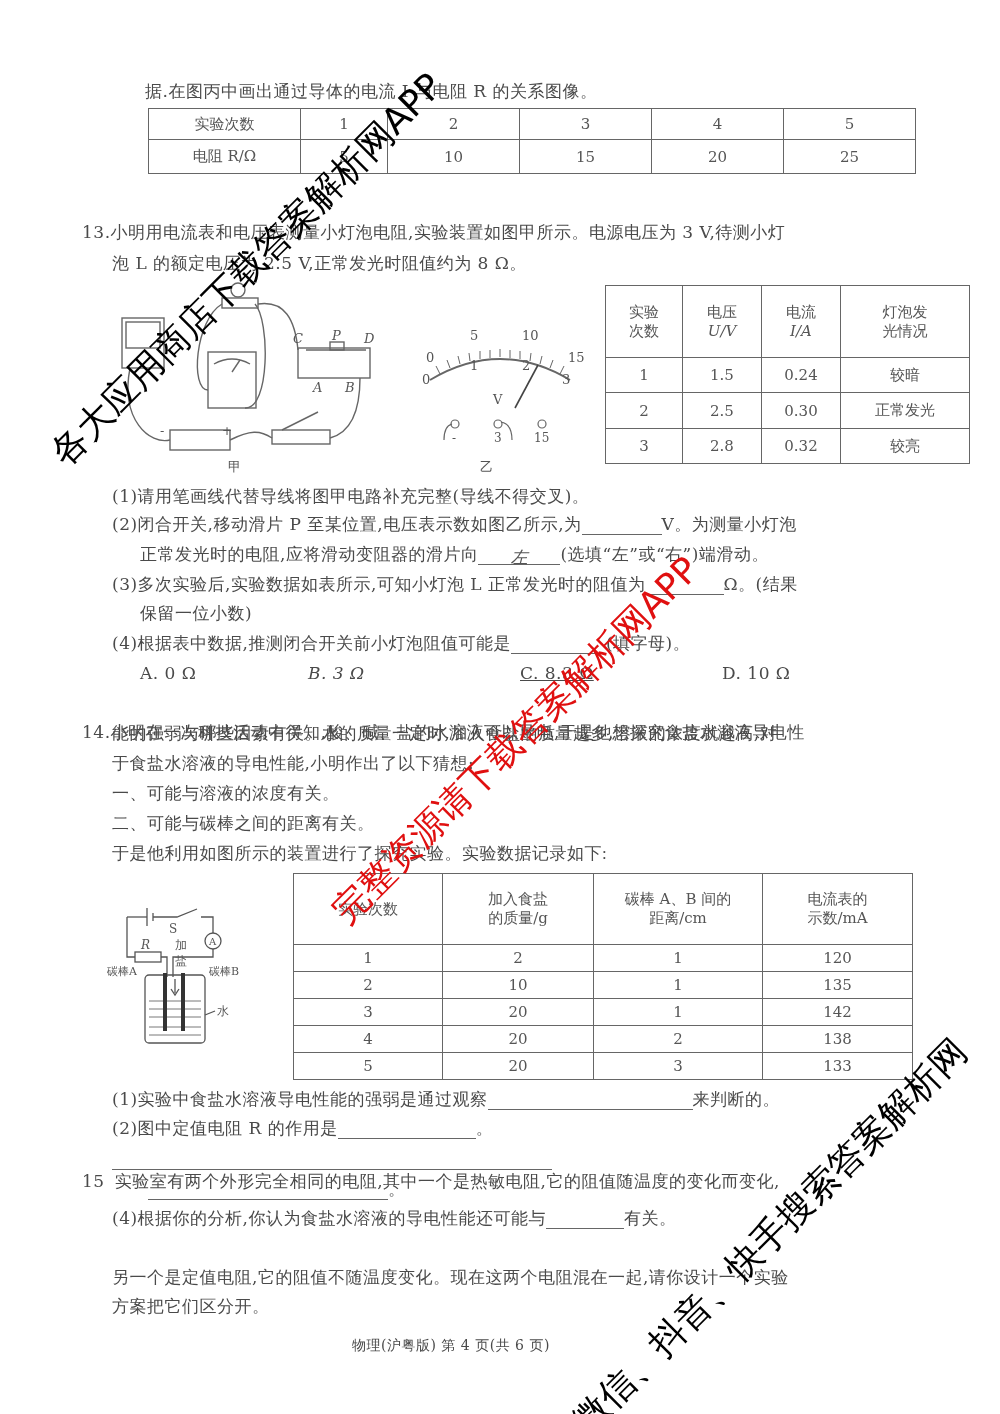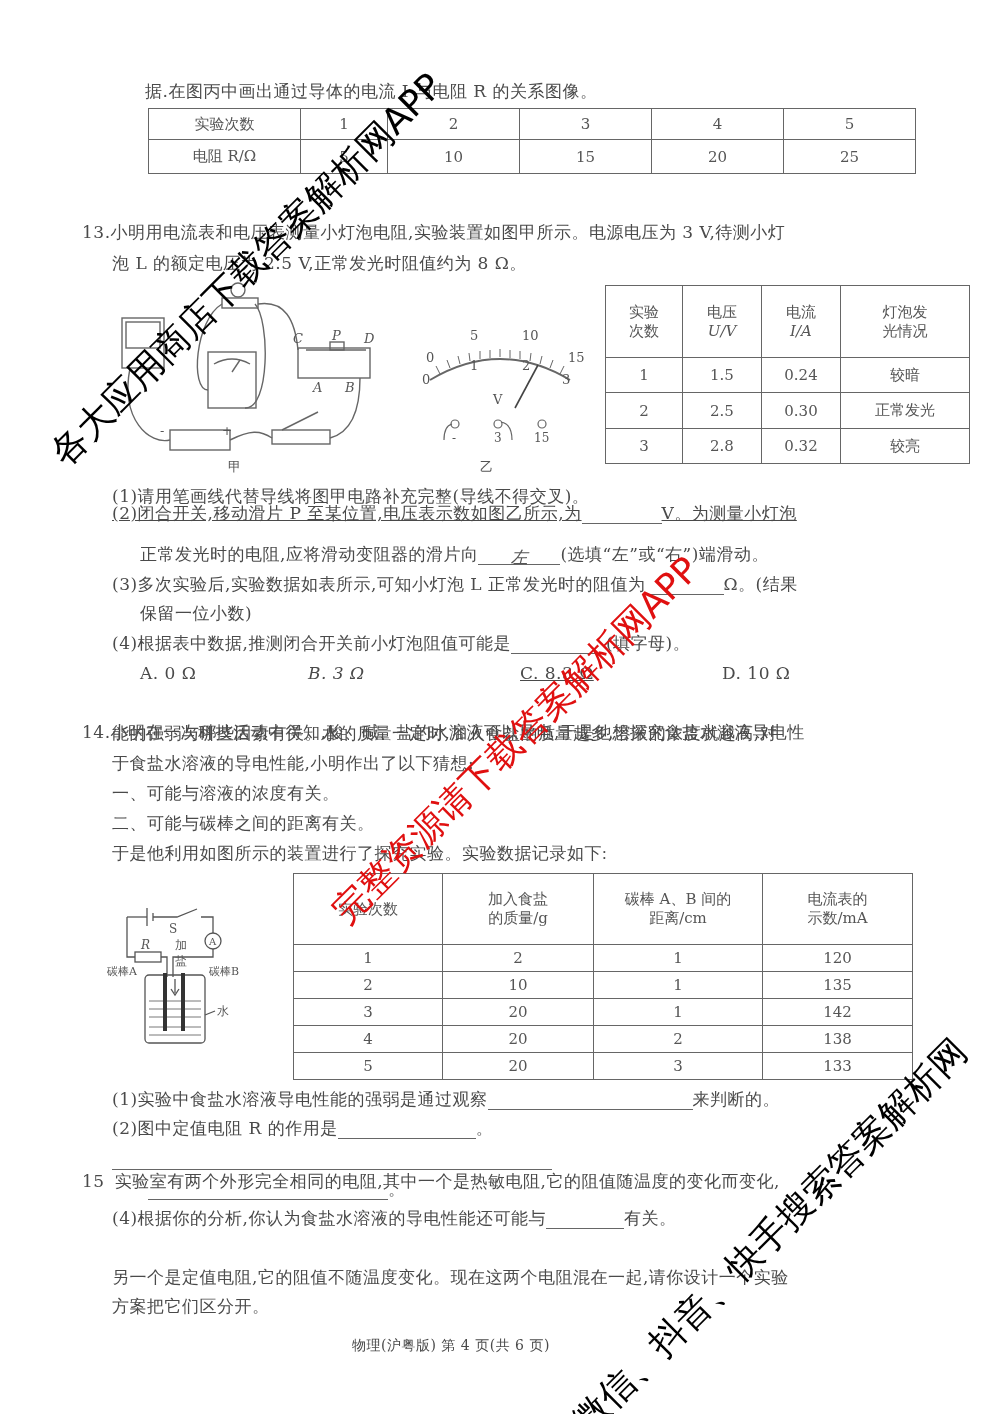--- a/index.html
+++ b/index.html
@@ -168,21 +168,21 @@
   <tr style="height:35px;">
     <td>3</td>
     <td>2.8</td>
     <td>0.32</td>
     <td>较亮</td>
   </tr>
 </tbody>
   </table>
 
 <div class="line" style="left:112px; top:485px;">(1)请用笔画线代替导线将图甲电路补充完整(导线不得交叉)。</div>
-<div class="line" style="left:112px; top:502px;text-decoration:underline;">
+<div class="line" style="left:112px; top:513px;">
   <span>(2)闭合开关,移动滑片 P 至某位置,电压表示数如图乙所示,为</span><span class="blank" style="width:80px;"></span><span>V。为测量小灯泡</span>
 </div>
 <div class="line" style="left:140px; top:543px;">
   <span>正常发光时的电阻,应将滑动变阻器的滑片向</span><span class="blank" style="width:82px; text-align:center;"><span style="font-family:'DejaVu Sans',sans-serif; font-style:italic; color:#555;">左</span></span><span>(选填“左”或“右”)端滑动。</span>
 </div>
 <div class="line" style="left:112px; top:573px;">
   <span>(3)多次实验后,实验数据如表所示,可知小灯泡 L 正常发光时的阻值为</span><span class="blank" style="width:78px;"></span><span>Ω。(结果</span>
 </div>
 <div class="line" style="left:140px; top:602px;">保留一位小数)</div>
 <div class="line" style="left:112px; top:632px;">

